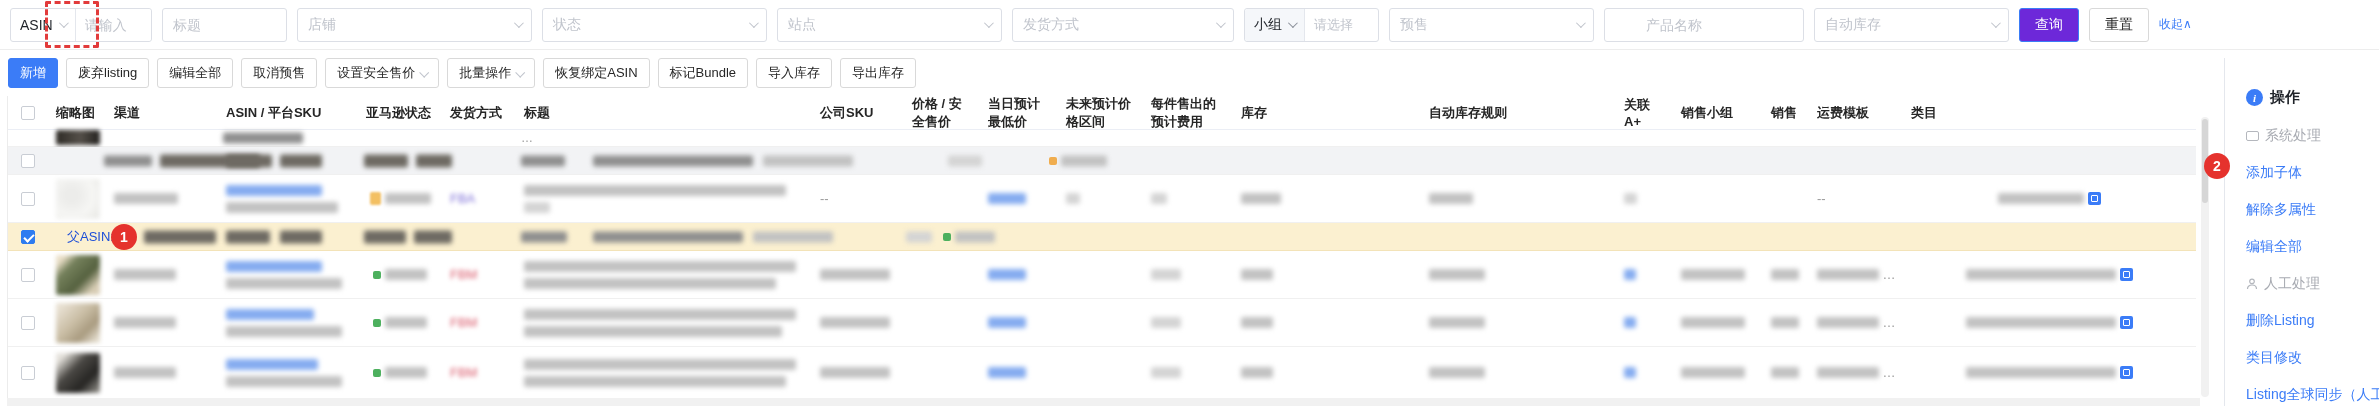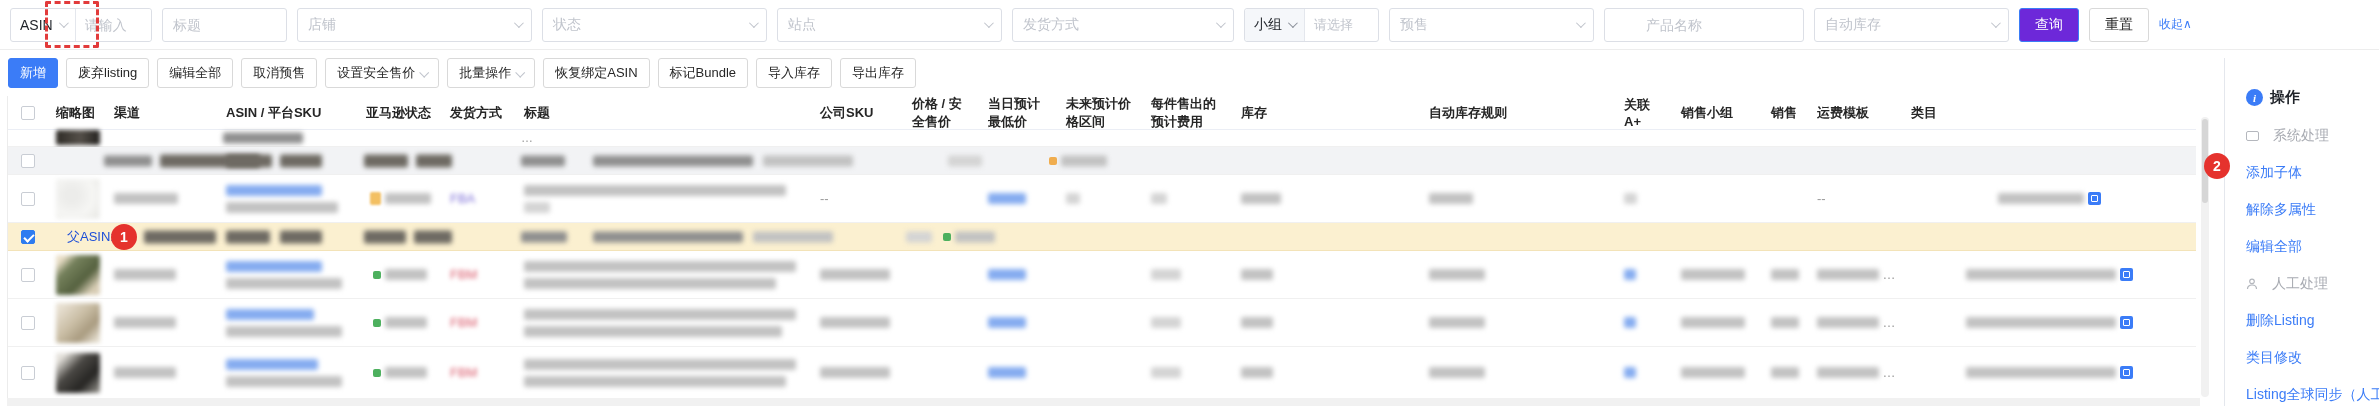--- a/index.html
+++ b/index.html
@@ -99,21 +99,21 @@
   .vscroll { position:fixed; left:2201px; top:117px; width:8px; height:280px; background:#f1f1f1; border-radius:4px; }
   .vscroll .vthumb { position:absolute; top:2px; left:1px; width:6px; height:84px; background:#d6d6d6; border-radius:3px; }
   .hscroll { position:fixed; left:7px; top:398px; width:2193px; height:8px; background:#f1f1f1; }
 
   
   .panel { position:fixed; left:2224px; top:58px; width:155px; height:348px;
     border-left:1px solid #e4e7ed; padding:30px 0 0 21px; overflow:hidden; }
   .panel-header { display:flex; align-items:center; gap:7px; font-size:15px; font-weight:bold; color:#1f2329; margin-bottom:20px; }
   .info-icon { width:17px; height:17px; border-radius:50%; background:#3b7cf7; color:#fff; font-size:11px;
     font-style:italic; font-family:"Liberation Serif",serif; display:flex; align-items:center; justify-content:center; }
-  .pitem { display:flex; align-items:center; gap:14px; font-size:14px; margin-bottom:19px; white-space:nowrap; }
+  .pitem { display:flex; align-items:center; gap:6px; font-size:14px; margin-bottom:19px; white-space:nowrap; }
   .pitem.section { color:#a8abb2; }
   .pitem.action { color:#3b7cf7; cursor:pointer; }
   .mon-icon { width:13px; height:10px; border:1px solid #b4b7bd; border-radius:2px; flex-shrink:0; }
   .person-icon { flex-shrink:0; }
 </style>
 </head>
 <body>
 
 <div class="filterbar">
   <div class="anno-box"></div>

